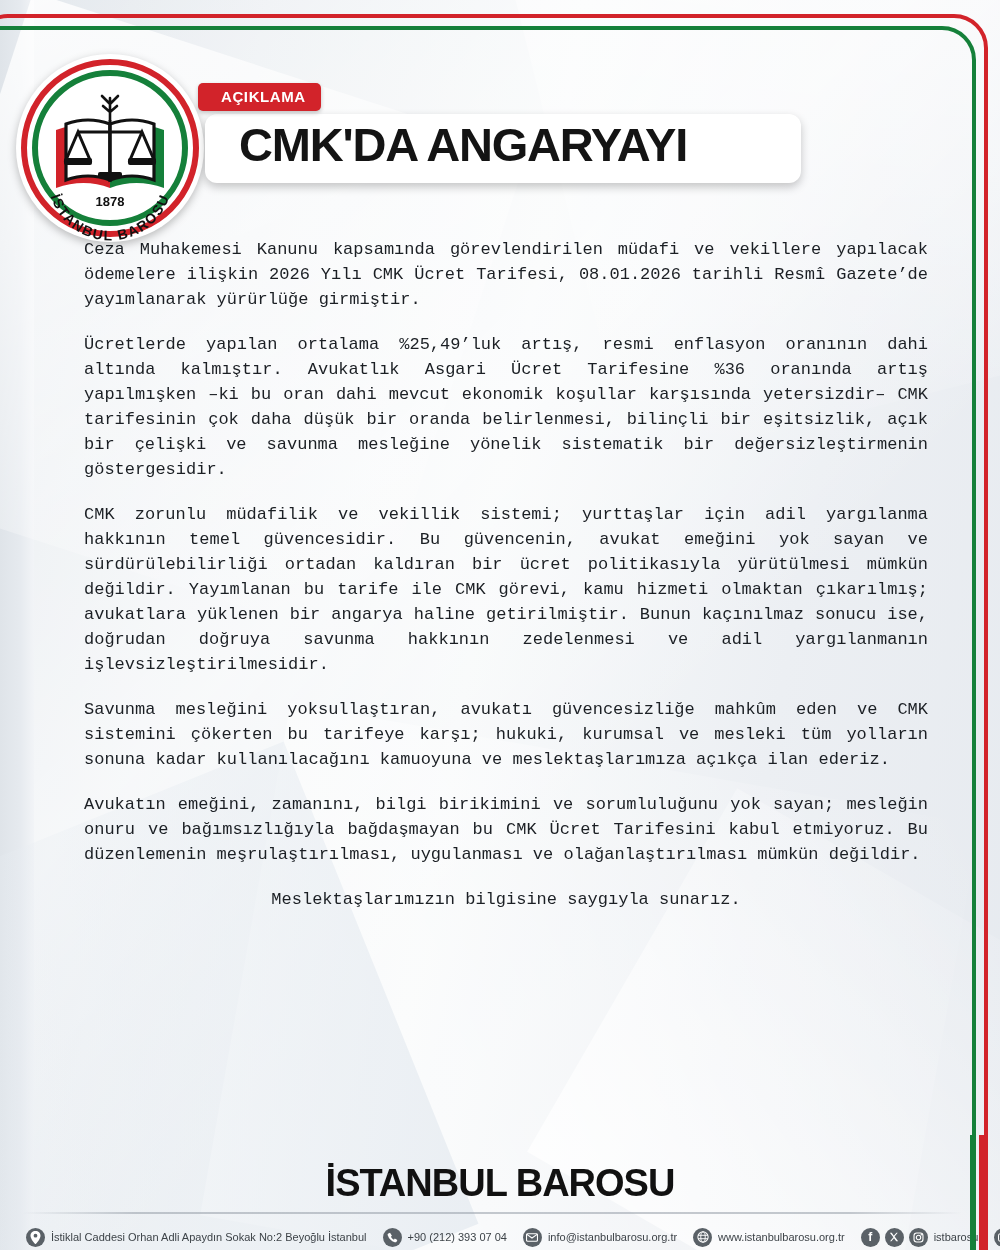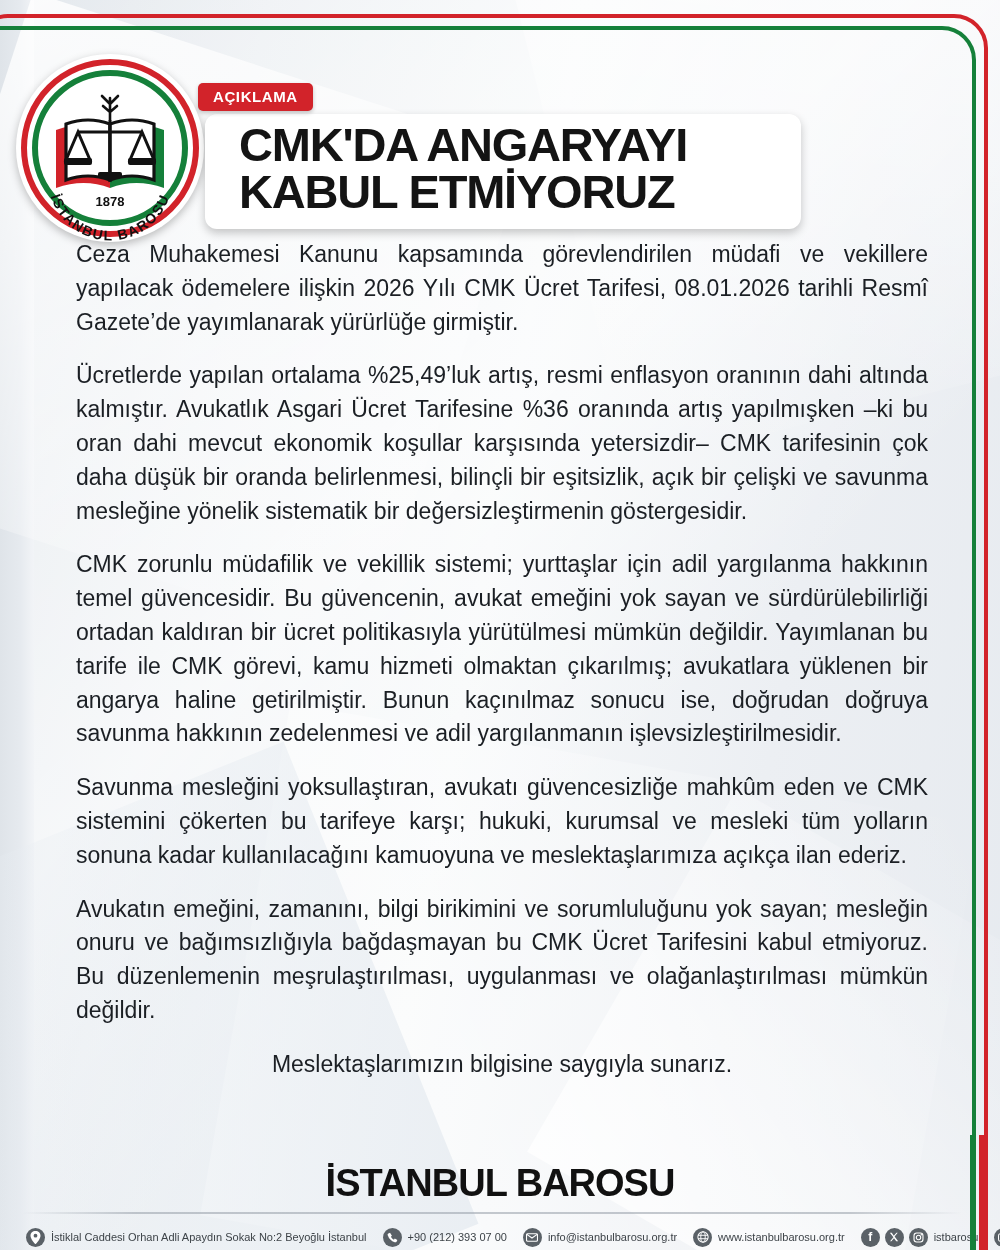--- a/index.html
+++ b/index.html
@@ -44,42 +44,42 @@
   .logo{
     position:absolute;left:16px;top:18px;width:188px;height:188px;border-radius:50%;
     background:#fff;box-shadow:0 3px 8px rgba(0,0,0,.25);
   }
   .logo svg{display:block;}
   .badge{
     position:absolute;left:198px;top:47px;
     background:#d2232a;color:#fff;
     font-family:"Liberation Sans",sans-serif;font-weight:bold;
     font-size:15px;letter-spacing:.6px;
-    padding:5px 15px 6px 15px;border-radius:5px;
+    padding:5px 15px 6px 23px;border-radius:5px;
     box-shadow:0 2px 4px rgba(0,0,0,.22);
   }
   .titlepanel{
     position:absolute;left:205px;top:78px;width:596px;
     background:#fff;border-radius:12px;
     box-shadow:0 4px 10px rgba(0,0,0,.22);
     padding:8px 20px 14px 34px;box-sizing:border-box;
   }
   .titlepanel .tl{
     font-family:"Liberation Sans",sans-serif;
     font-weight:bold;font-size:47px;line-height:.99;
     letter-spacing:-1.2px;color:#141414;
     white-space:nowrap;
   }
 
   
   .content{position:absolute;left:72px;top:238px;width:856px;}
   .content p{
-    margin:0 0 20px 4px;
-    font-family:Liberation Sans, sans-serif;
-    font-size:23px;line-height:1.47;
+    margin:0 0 20px 12px;
+    font-family:Liberation Mono, monospace;
+    font-size:17px;line-height:1.47;
     color:#1b1f24;text-align:justify;
     text-justify:inter-word;
     -webkit-hyphens:none;hyphens:none;
   }
   .content p:last-child{margin-bottom:0;text-align:center;}
 
   
   .footer{position:absolute;left:0;bottom:0;width:1000px;height:92px;}
   .brand{
     position:absolute;left:0;top:4px;width:1000px;text-align:center;
@@ -146,21 +146,20 @@
         <text x="94" y="152" text-anchor="middle" font-family="Liberation Sans, sans-serif" font-size="13" font-weight="bold" fill="#111">1878</text>
         <path id="arcpath" d="M34 140 A62 62 0 0 0 154 140" fill="none"></path>
         <text font-family="Liberation Sans, sans-serif" font-size="14" font-weight="bold" fill="#111" letter-spacing="1.6">
           <textPath href="#arcpath" startOffset="50%" text-anchor="middle">İSTANBUL BAROSU</textPath>
         </text>
       </svg>
     </div>
 
     <div class="titlepanel">
       <div class="tl">CMK'DA ANGARYAYI</div>
-      <div class="tl">KABUL ETMİYORUZ</div>
     </div>
 
     <div class="badge">AÇIKLAMA</div>
   </div>
 
   <div class="content">
     <p>Ceza Muhakemesi Kanunu kapsamında görevlendirilen müdafi ve vekillere yapılacak ödemelere ilişkin 2026 Yılı CMK Ücret Tarifesi, 08.01.2026 tarihli Resmî Gazete’de yayımlanarak yürürlüğe girmiştir.</p>
     <p>Ücretlerde yapılan ortalama %25,49’luk artış, resmi enflasyon oranının dahi altında kalmıştır. Avukatlık Asgari Ücret Tarifesine %36 oranında artış yapılmışken –ki bu oran dahi mevcut ekonomik koşullar karşısında yetersizdir– CMK tarifesinin çok daha düşük bir oranda belirlenmesi, bilinçli bir eşitsizlik, açık bir çelişki ve savunma mesleğine yönelik sistematik bir değersizleştirmenin göstergesidir.</p>
     <p>CMK zorunlu müdafilik ve vekillik sistemi; yurttaşlar için adil yargılanma hakkının temel güvencesidir. Bu güvencenin, avukat emeğini yok sayan ve sürdürülebilirliği ortadan kaldıran bir ücret politikasıyla yürütülmesi mümkün değildir. Yayımlanan bu tarife ile CMK görevi, kamu hizmeti olmaktan çıkarılmış; avukatlara yüklenen bir angarya haline getirilmiştir. Bunun kaçınılmaz sonucu ise, doğrudan doğruya savunma hakkının zedelenmesi ve adil yargılanmanın işlevsizleştirilmesidir.</p>
     <p>Savunma mesleğini yoksullaştıran, avukatı güvencesizliğe mahkûm eden ve CMK sistemini çökerten bu tarifeye karşı; hukuki, kurumsal ve mesleki tüm yolların sonuna kadar kullanılacağını kamuoyuna ve meslektaşlarımıza açıkça ilan ederiz.</p>
@@ -182,21 +181,21 @@
         </span>
         <span>İstiklal Caddesi Orhan Adli Apaydın Sokak No:2 Beyoğlu İstanbul</span>
       </div>
 
       <div class="citem">
         <span class="cico">
           <svg width="11" height="11" viewBox="0 0 12 12">
               <path d="M3.3.7 1.5 1.6C.8 2 .5 2.8.8 3.6a12 12 0 0 0 7.6 7.6c.8.3 1.6 0 2-.7l.9-1.8-2.8-1.5-1 1.2a9 9 0 0 1-3.3-3.3l1.2-1L3.3.7Z" fill="#fff"></path>
             </svg>
         </span>
-        <span>+90 (212) 393 07 00</span>
+        <span>+90 (212) 393 07 04</span>
       </div>
 
       <div class="citem">
         <span class="cico">
           <svg width="12" height="9" viewBox="0 0 14 10">
               <rect x=".6" y=".6" width="12.8" height="8.8" rx="1.4" fill="none" stroke="#fff" stroke-width="1.3"></rect>
               <path d="M1 1.4 7 5.6l6-4.2" fill="none" stroke="#fff" stroke-width="1.3"></path>
             </svg>
         </span>
         <span>info@istanbulbarosu.org.tr</span>

